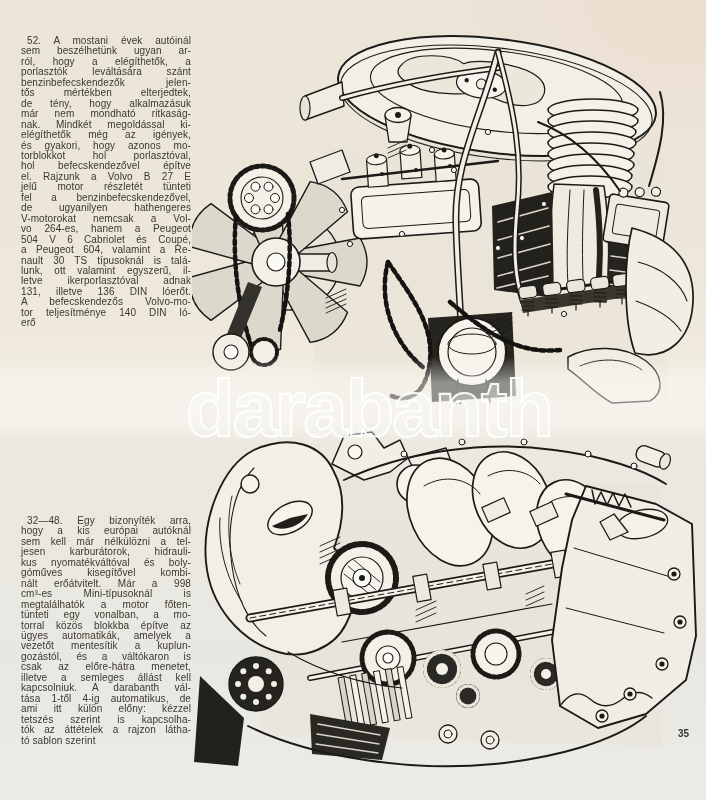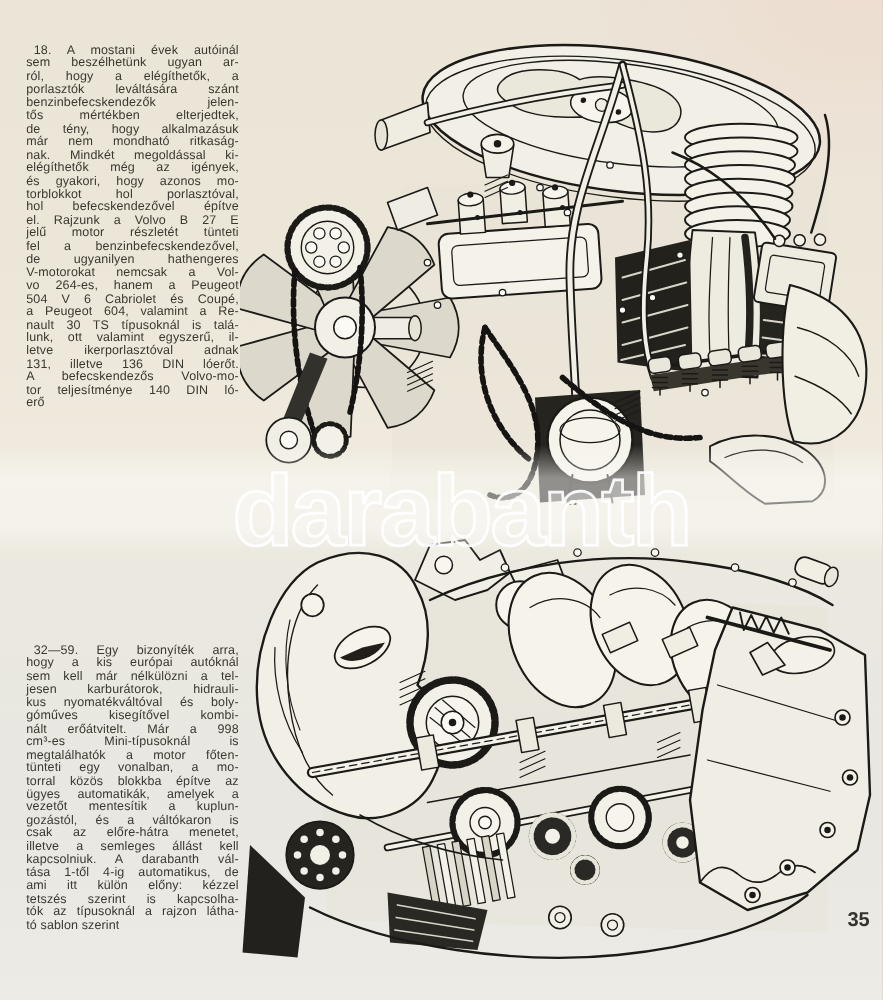--- a/index.html
+++ b/index.html
@@ -20,21 +20,21 @@
   .p32{top:516px;}
   .tline{text-align:justify;text-align-last:justify;white-space:normal;}
   .tline:first-child{text-indent:6px;}
   .tlast{text-align-last:left;}
   .light-band{position:absolute;left:0;top:356px;width:706px;height:88px;pointer-events:none;
     background:linear-gradient(180deg,rgba(255,255,255,0) 0%,rgba(252,251,247,0.50) 30%,rgba(252,251,247,0.50) 72%,rgba(255,255,255,0) 100%);}
   .watermark{position:absolute;left:184px;top:356px;pointer-events:none;}
   .watermark text{
     font-family:"Liberation Sans",sans-serif;font-weight:700;font-size:80px;letter-spacing:-2px;
     fill:rgba(255,255,255,0.28);stroke:rgba(255,255,255,0.92);stroke-width:2.2px;}
-  .pagenum{position:absolute;left:678px;top:728px;font-size:16px;font-weight:700;color:#35332c;}
+  .pagenum{position:absolute;left:678px;top:728px;font-size:10px;font-weight:700;color:#35332c;}
 </style>
 </head>
 <body>
 
 <div class="page">
   <div class="tint-topright"></div>
 
   <figure class="fig fig-engine">
     <svg viewBox="0 0 514 404">
       <g stroke="#1b1a17" fill="none" stroke-linecap="round" stroke-linejoin="round">
@@ -410,21 +410,21 @@
           <path d="M224 184 L244 175 M224 190 L244 181 M224 196 L244 187"></path>
           <path d="M334 168 L352 160 M334 174 L352 166 M334 180 L352 172"></path>
         </g>
         <path d="M150 216 L360 178" stroke-width="1.2"></path>
         <path d="M96 226 C130 246 170 258 210 262" stroke-width="1.2"></path>
       </g>
     </svg>
   </figure>
 
   <div class="textcol p31">
-      <div class="tline">18. A mostani évek autóinál</div>
+      <div class="tline">52. A mostani évek autóinál</div>
       <div class="tline">sem beszélhetünk ugyan ar-</div>
       <div class="tline">ról, hogy a elégíthetők, a</div>
       <div class="tline">porlasztók leváltására szánt</div>
       <div class="tline">benzinbefecskendezők jelen-</div>
       <div class="tline">tős mértékben elterjedtek,</div>
       <div class="tline">de tény, hogy alkalmazásuk</div>
       <div class="tline">már nem mondható ritkaság-</div>
       <div class="tline">nak. Mindkét megoldással ki-</div>
       <div class="tline">elégíthetők még az igények,</div>
       <div class="tline">és gyakori, hogy azonos mo-</div>
@@ -440,41 +440,41 @@
       <div class="tline">a Peugeot 604, valamint a Re-</div>
       <div class="tline">nault 30 TS típusoknál is talá-</div>
       <div class="tline">lunk, ott valamint egyszerű, il-</div>
       <div class="tline">letve ikerporlasztóval adnak</div>
       <div class="tline">131, illetve 136 DIN lóerőt.</div>
       <div class="tline">A befecskendezős Volvo-mo-</div>
       <div class="tline">tor teljesítménye 140 DIN ló-</div>
       <div class="tline tlast">erő</div>
     </div>
   <div class="textcol p32">
-      <div class="tline">32—59. Egy bizonyíték arra,</div>
+      <div class="tline">32—48. Egy bizonyíték arra,</div>
       <div class="tline">hogy a kis európai autóknál</div>
       <div class="tline">sem kell már nélkülözni a tel-</div>
       <div class="tline">jesen karburátorok, hidrauli-</div>
       <div class="tline">kus nyomatékváltóval és boly-</div>
       <div class="tline">góműves kisegítővel kombi-</div>
       <div class="tline">nált erőátvitelt. Már a 998</div>
       <div class="tline">cm³-es Mini-típusoknál is</div>
       <div class="tline">megtalálhatók a motor főten-</div>
       <div class="tline">tünteti egy vonalban, a mo-</div>
       <div class="tline">torral közös blokkba építve az</div>
       <div class="tline">ügyes automatikák, amelyek a</div>
       <div class="tline">vezetőt mentesítik a kuplun-</div>
       <div class="tline">gozástól, és a váltókaron is</div>
       <div class="tline">csak az előre-hátra menetet,</div>
       <div class="tline">illetve a semleges állást kell</div>
       <div class="tline">kapcsolniuk. A darabanth vál-</div>
       <div class="tline">tása 1-től 4-ig automatikus, de</div>
       <div class="tline">ami itt külön előny: kézzel</div>
       <div class="tline">tetszés szerint is kapcsolha-</div>
-      <div class="tline">tók az típusoknál a rajzon látha-</div>
+      <div class="tline">tók az áttételek a rajzon látha-</div>
       <div class="tline tlast">tó sablon szerint</div>
     </div>
 
   <div class="light-band"></div>
   <svg class="watermark" width="380" height="110" viewBox="0 0 380 110">
     <text x="2" y="80" textLength="366" lengthAdjust="spacingAndGlyphs">darabanth</text>
   </svg>
 
   <div class="pagenum">35</div>
 </div>

